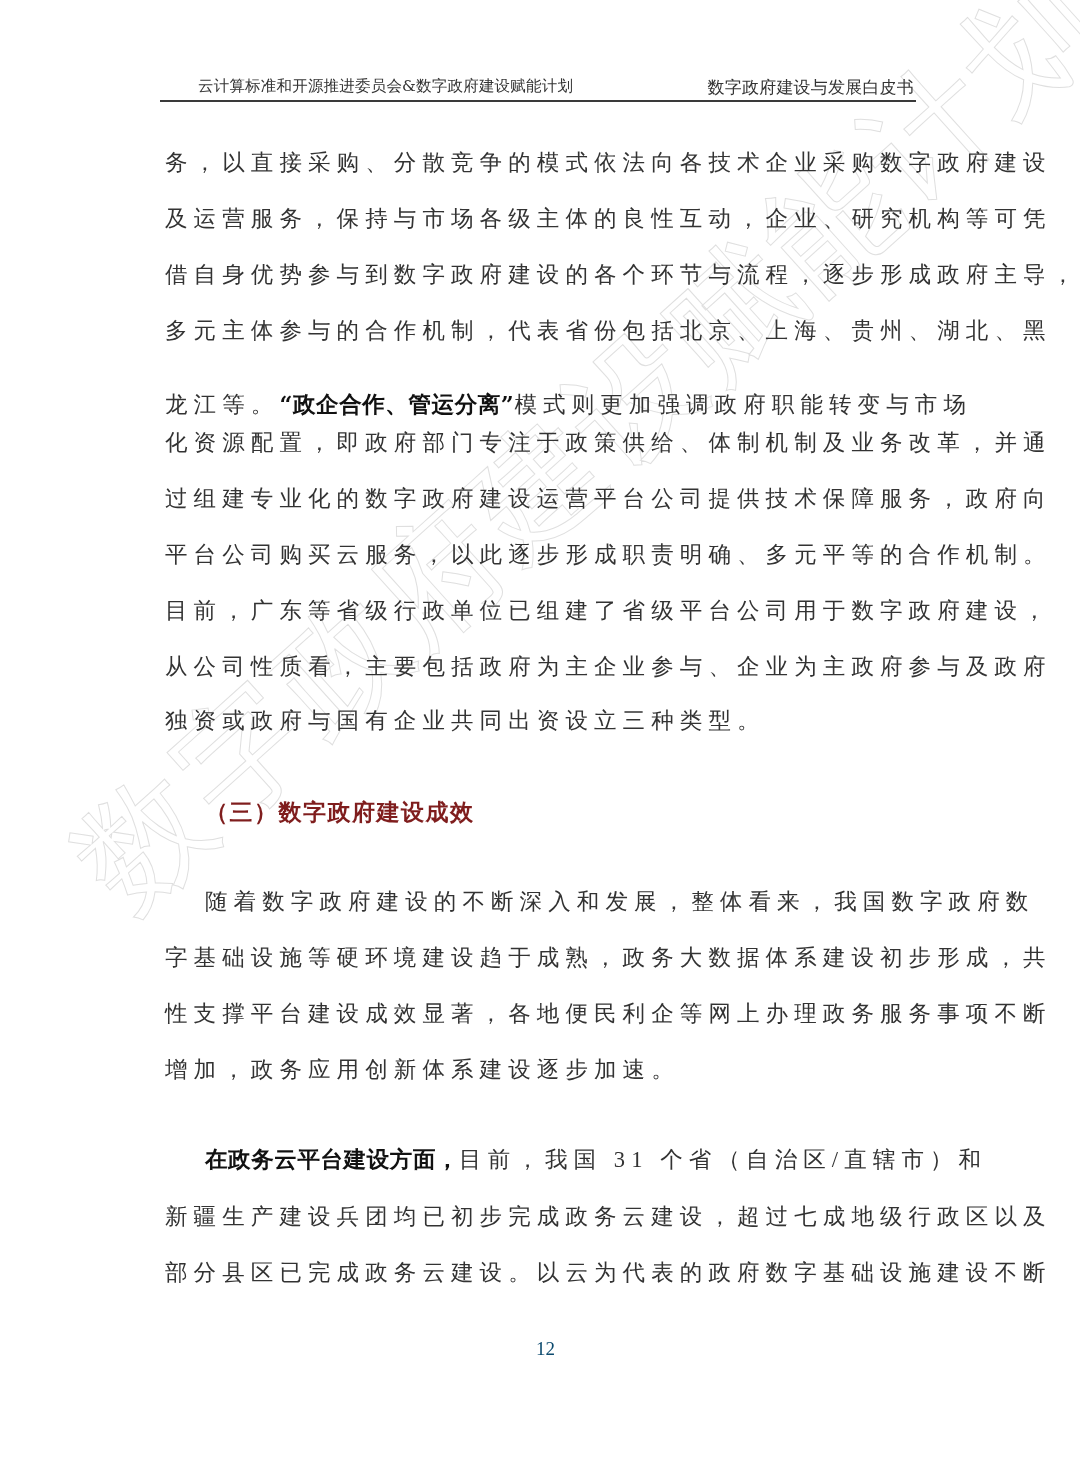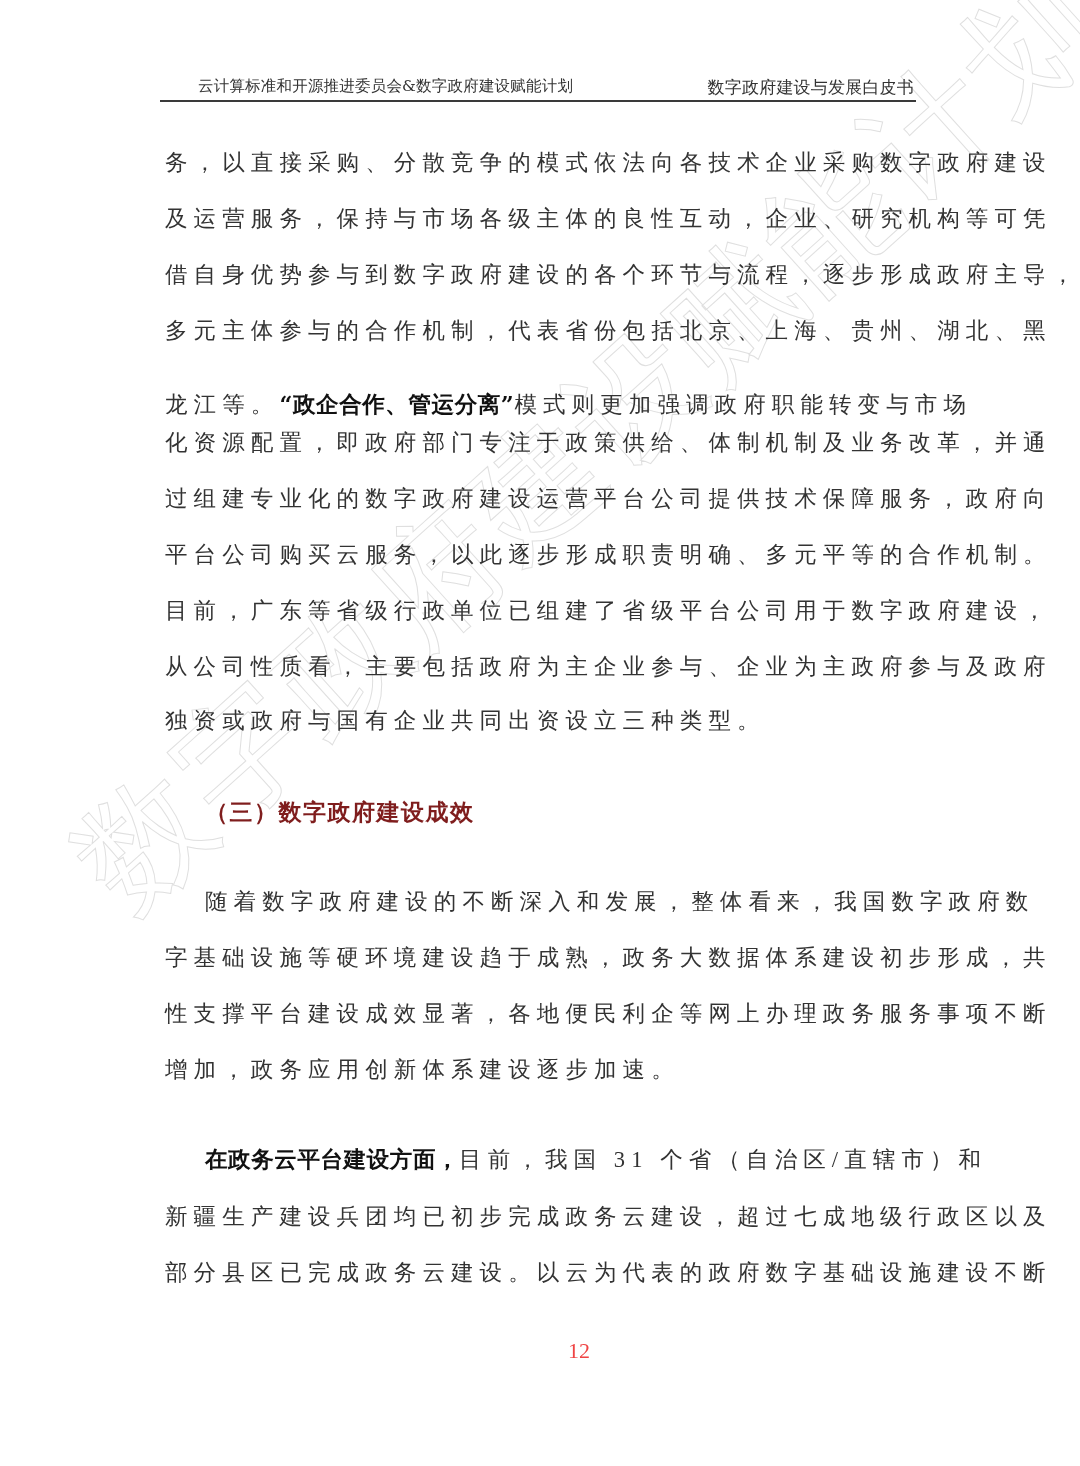--- a/index.html
+++ b/index.html
@@ -68,24 +68,23 @@
       font-size: 23px;
       font-weight: bold;
       color: #7f1d1d;
       letter-spacing: 1.5px;
       white-space: nowrap;
     }
     .page-number {
       position: absolute;
       left: 536px;
       top: 1338px;
-      font-size: 22px;
-      color: #ef4444;
+      font-size: 19px;
+      color: #0c4a6e;
       font-family: "Liberation Serif", serif;
-      margin-left: 32px;
     }
     .watermark {
       position: absolute;
       left: 40px;
       top: 820px;
       font-size: 128px;
       color: rgba(160,160,160,0.22);
       transform: rotate(-42deg);
       transform-origin: left top;
       white-space: nowrap;

